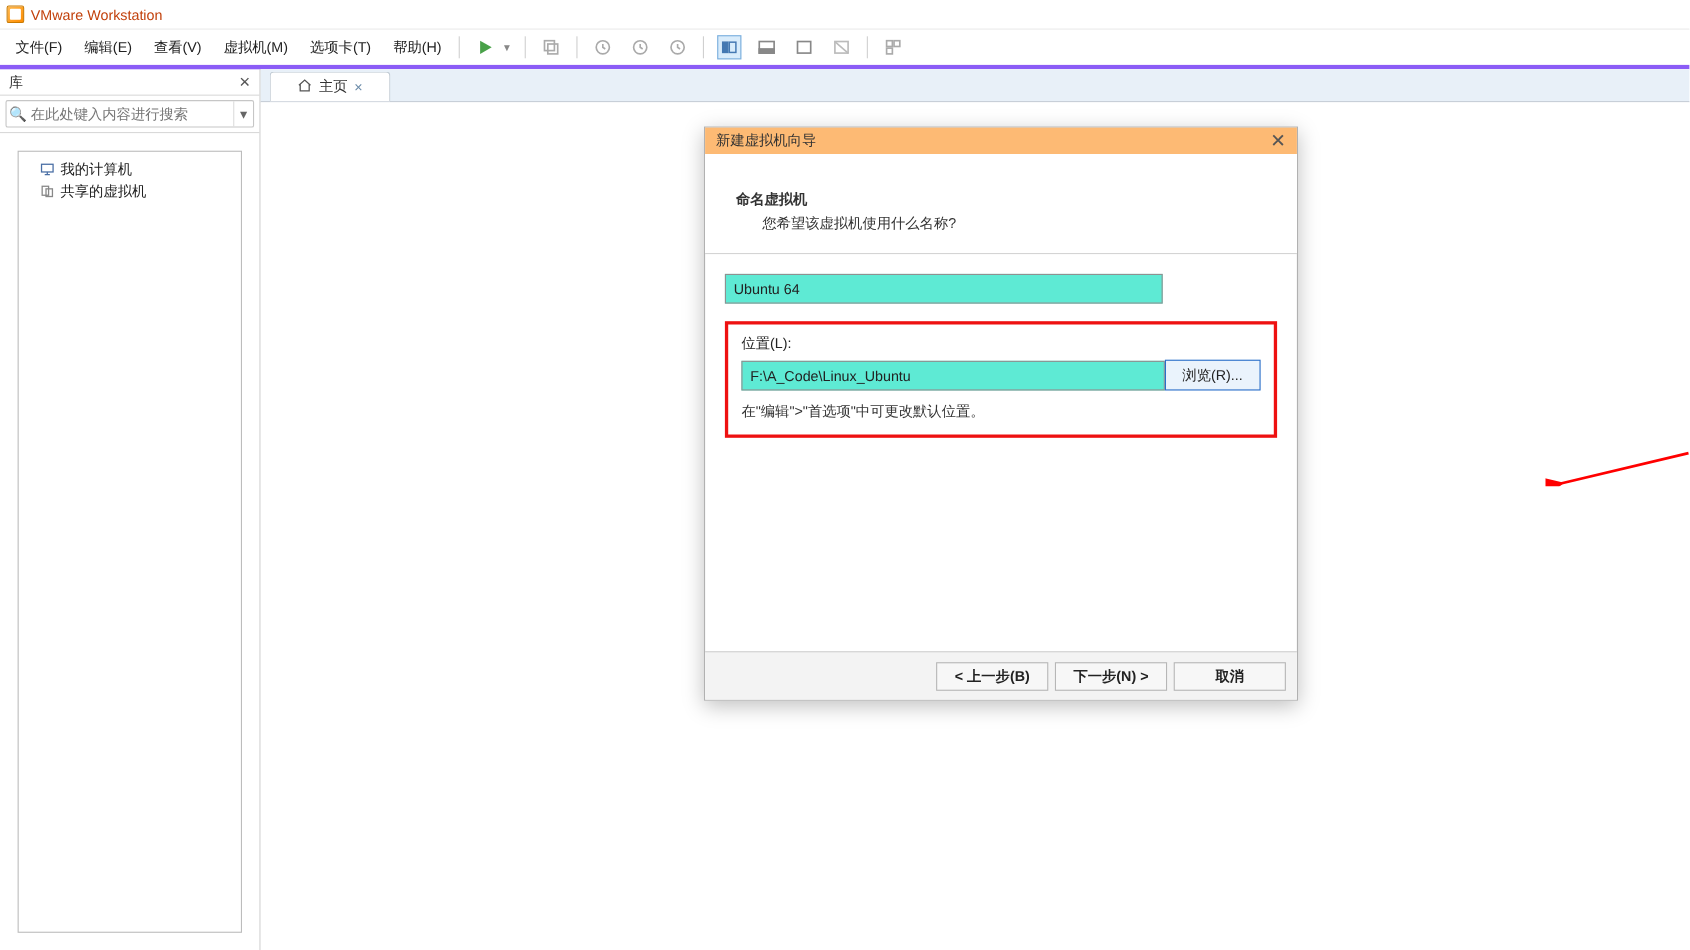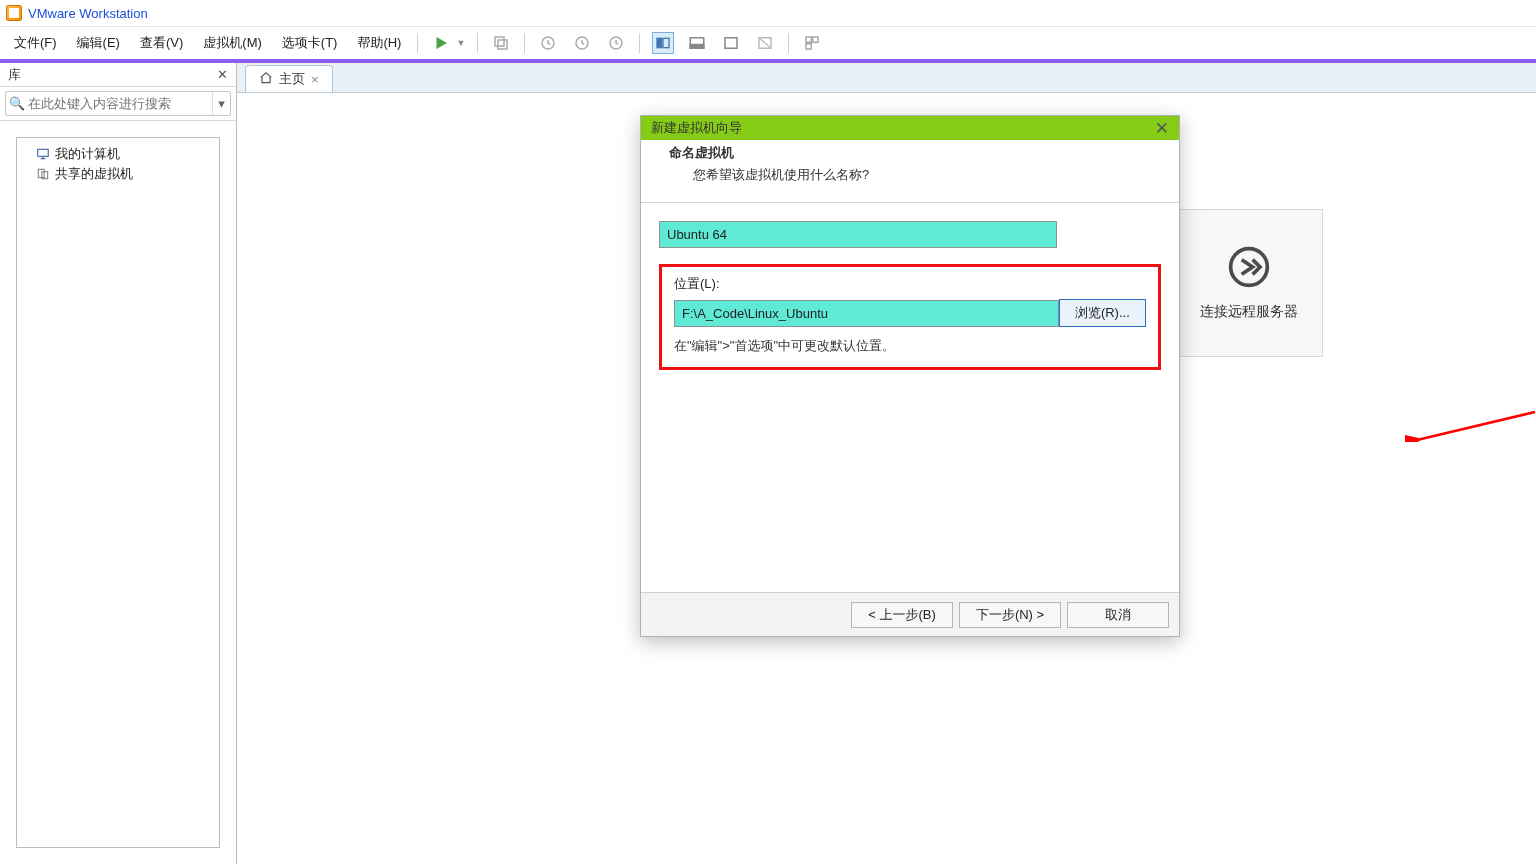--- a/index.html
+++ b/index.html
@@ -2,21 +2,21 @@
 <html><head>
 <meta charset="utf-8">
 <style>
   * { box-sizing: border-box; font-family: "Microsoft YaHei", "Segoe UI", Tahoma, sans-serif; }
   body { margin:0; background:#fff; width:1536px; height:864px; position:relative; overflow:hidden; font-size:13px; color:#333; }
 
   
   .titlebar { height:27px; background:#fff; border-bottom:1px solid #e5e5e5; display:flex; align-items:center; padding:0 6px; }
   .titlebar .app-icon { width:16px; height:16px; background:linear-gradient(135deg,#ffb84d 0%, #ff8c00 100%); border:1px solid #c97a00; border-radius:2px; position:relative; margin-right:6px;}
   .titlebar .app-icon::after{content:"";position:absolute;inset:2px;background:#fff;border-radius:1px;}
-  .titlebar .title-text { color:#1d4ed8; font-size:13px; }
+  .titlebar .title-text { color:#c2410c; font-size:13px; }
 
   
   .menubar { height:36px; background:#fff; border-bottom:4px solid #8b5cf6; display:flex; align-items:center; padding:0 4px; }
   .menu-item { padding:6px 10px; color:#222; cursor:default; }
   .menu-sep { width:1px; height:20px; background:#d0d0d0; margin:0 6px; }
   .tb-btn { width:22px; height:22px; margin:0 6px; display:flex; align-items:center; justify-content:center; color:#888; }
   .tb-btn svg{width:18px;height:18px;}
   .tb-group{display:flex;align-items:center;}
   .tb-active{border:1px solid #7aaedc; background:#d9ecfb; padding:2px;}
   .dropdown-arrow{font-size:9px;color:#888;margin-left:-2px;margin-right:6px;}
@@ -31,48 +31,48 @@
   .search-box .mag{width:22px;text-align:center;color:#969696;}
   .search-box input{flex:1;border:none;outline:none;font-size:13px;color:#555;padding:0;}
   .search-box .dd{width:18px;text-align:center;color:#666;border-left:1px solid #ddd;height:100%;line-height:23px;}
   .tree{flex:1;border:1px solid #bcbcbc;margin:16px;background:#fff;padding:6px 4px;}
   .tree-item{display:flex;align-items:center;padding:1px 2px 1px 14px;color:#222;}
   .tree-item .ic{width:16px;display:flex;justify-content:center;margin-right:4px;}
 
   
   .main{flex:1; display:flex; flex-direction:column; background:#fff; position:relative;}
   .tabstrip{height:30px; background:#e8f0f8; border-bottom:1px solid #c0c8d0; display:flex; align-items:flex-end;}
-  .tab{height:27px; border:1px solid #b7c2cc; border-bottom:none; background:#fff; border-radius:4px 4px 0 0; margin-left:8px; padding:0 13px; display:flex; align-items:center; gap:6px;}
+  .tab{height:27px; border:1px solid #b7c2cc; border-bottom:none; background:#fff; border-radius:4px 4px 0 0; margin-left:8px; padding:0 24px; display:flex; align-items:center; gap:6px;}
   .tab .home-ic{color:#555;}
   .tab .close{color:#6a8aa8;font-size:13px;}
   .content{flex:1;position:relative;background:#fff;}
 
   .bigtitle{position:absolute; left:50%; top:78px; transform:translateX(-42%); white-space:nowrap; font-size:36px; letter-spacing:1px; color:#6e7680; font-weight:300;}
   .bigtitle .pro{color:#5bbda6;}
   .bigtitle .tm{font-size:16px; vertical-align:super; color:#5bbda6;}
 
   .card{position:absolute; top:116px; left:938px; width:148px; height:148px; border:1px solid #d9d9d9; background:#f7f7f7; display:flex; flex-direction:column; align-items:center; justify-content:center; gap:14px; color:#333; font-size:14px;}
   .card svg{color:#4b4b4b;}
 
   
   .dialog{position:absolute; left:640px; top:115px; width:540px; height:522px; background:#fff; border:1px solid #b1b1b1; box-shadow:0 5px 18px rgba(0,0,0,0.25);}
-  .dlg-title{height:19px;background:#84cc16;display:flex;align-items:center;justify-content:space-between;padding:12px 10px;color:#333;font-size:13px;}
+  .dlg-title{height:19px;background:#fdba74;display:flex;align-items:center;justify-content:space-between;padding:12px 10px;color:#333;font-size:13px;}
   .dlg-title .x{color:#555;font-size:17px;cursor:default;}
-  .dlg-header{padding:4px 28px 18px 28px;border-bottom:1px solid #d4d4d4;background:#fff;}
+  .dlg-header{padding:32px 28px 18px 28px;border-bottom:1px solid #d4d4d4;background:#fff;}
   .dlg-header .h1{font-weight:bold;margin-bottom:4px;}
   .dlg-header .sub{padding-left:24px;color:#333;}
   .dlg-body{padding:18px 18px 0 18px;position:relative;}
   .field-label{margin-bottom:6px;color:#222;}
   .text-input{width:398px;height:27px;border:1px solid #909090;padding:0 7px;font-size:13px;background:#5eead4;color:#222;}
   .location-group{border:3px solid #e11; padding:8px 12px 12px 12px; margin-top:16px; position:relative;}
   .loc-row{display:flex;align-items:center;margin-top:6px;}
   .browse-btn{width:90px;height:28px;border:1px solid #2a6fc9;background:#eaf3fc;color:#222;font-size:13px;cursor:default;}
   .hint{margin-top:10px;color:#333;}
   .dlg-footer{position:absolute;left:0;right:0;bottom:0;height:44px;background:#f3f3f3;border-top:1px solid #d0d0d0;display:flex;align-items:center;justify-content:flex-end;gap:6px;padding:0 10px;}
-  .ftr-btn{width:102px;height:26px;border:1px solid #b6b6b6;background:#f7f7f7;font-size:13px;color:#222;cursor:default;}
+  .ftr-btn{width:102px;height:26px;border:1px solid #b6b6b6;background:#f7f7f7;font-size:13px;color:#222;cursor:default;font-weight:bold;}
 
   
   .arrow{position:absolute; left:1168px; top:309px; pointer-events:none;}
 </style>
 </head>
 <body>
 
 <div class="titlebar">
   <span class="app-icon"></span>
   <span class="title-text">VMware Workstation</span>
@@ -202,27 +202,20 @@
             </svg></span>
         <span>主页</span>
         <span class="close">×</span>
       </div>
     </div>
     <div class="content">
       <div class="bigtitle">
         <span>WORKSTATION 14 </span><span class="pro">PRO</span><span class="tm">™</span>
       </div>
 
-      <div class="card">
-        <svg width="44" height="44" viewBox="0 0 24 24" fill="none" stroke="#4b4b4b" stroke-width="2">
-            <circle cx="12" cy="12" r="10"></circle>
-            <path d="M8 8l6 4-6 4M14 8l4 4-4 4"></path>
-          </svg>
-        <span>连接远程服务器</span>
-      </div>
 
       <svg class="arrow" width="140" height="40">
         <defs>
             <marker id="ah" markerWidth="10" markerHeight="10" refX="2" refY="5" orient="auto">
               <path d="M10 0L0 5L10 10z" fill="#f00"></path>
             </marker>
           </defs>
         <line x1="130" y1="10" x2="12" y2="38" stroke="#f00" stroke-width="2.5" marker-end="url(#ah)"></line>
       </svg>
     </div>

